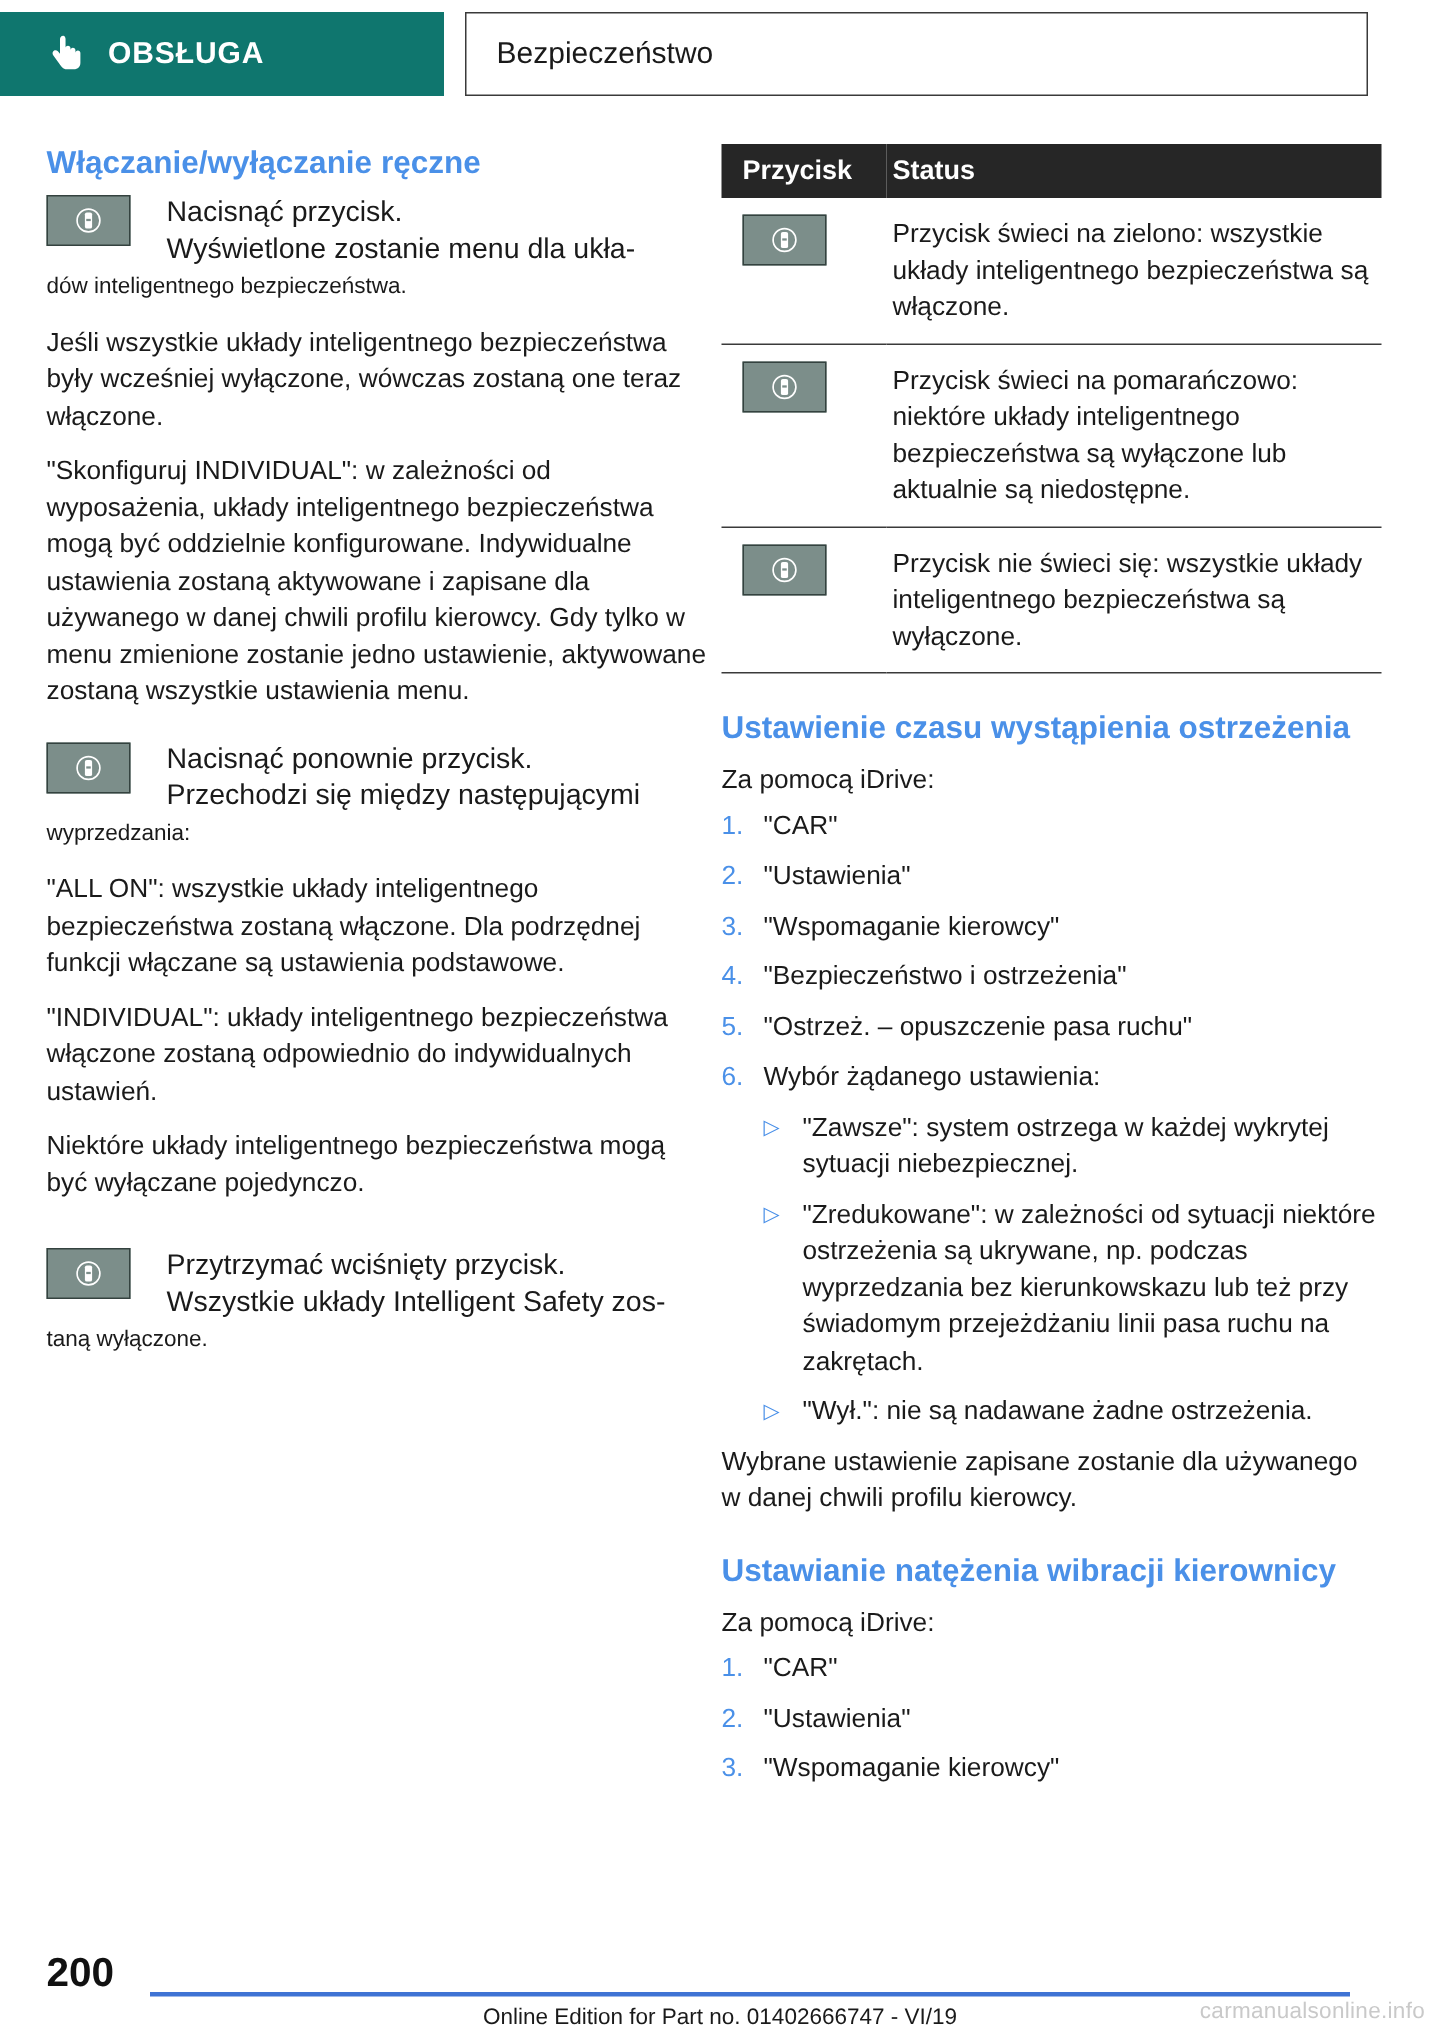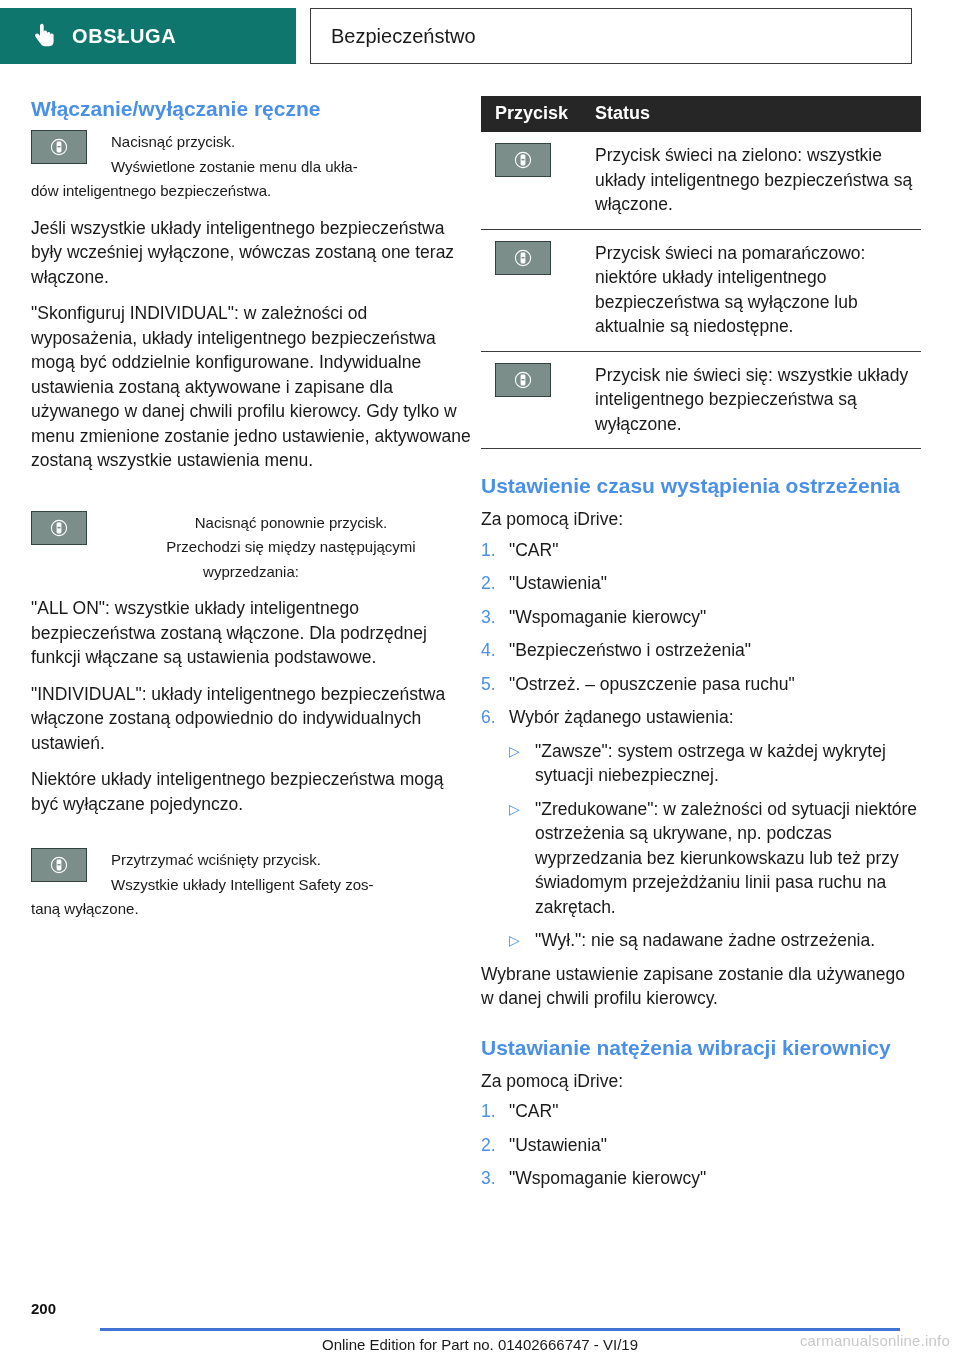--- a/index.html
+++ b/index.html
@@ -111,21 +111,21 @@
     border: 1.5px solid #34423f;
     display: flex;
     align-items: center;
     justify-content: center;
     margin-right: 24px;
     box-sizing: border-box;
   }
   .btn-icon svg { display: block; }
   .step-lines {
     flex: 1 1 auto;
-    font-size: 15px;
+    font-size: 19px;
     line-height: 24.5px;
   }
   .step-lines .l1 { display: block; }
   .step-lines .l2 { display: block; }
   .step-cont {
     font-size: 15px;
     line-height: 24.5px;
     margin: 0;
   }
 
@@ -203,21 +203,21 @@
     position: absolute;
     left: 0;
     bottom: 0;
     width: 960px;
     height: 92px;
   }
   .page-number {
     position: absolute;
     left: 31px;
     top: 30px;
-    font-size: 15px;
+    font-size: 27px;
     font-weight: bold;
     color: #111111;
   }
   .footer-rule {
     position: absolute;
     left: 100px;
     top: 58px;
     width: 800px;
     height: 3px;
     background: #3f73d4;
@@ -274,21 +274,21 @@
           <span class="l1">Nacisnąć przycisk.</span>
           <span class="l2">Wyświetlone zostanie menu dla ukła-</span>
         </span>
       </div>
       <p class="step-cont">dów inteligentnego bezpieczeństwa.</p>
     </div>
 
     <p class="para">Jeśli wszystkie układy inteligentnego bezpieczeństwa były wcześniej wyłączone, wówczas zostaną one teraz włączone.</p>
     <p class="para">"Skonfiguruj INDIVIDUAL": w zależności od wyposażenia, układy inteligentnego bezpieczeństwa mogą być oddzielnie konfigurowane. Indywidualne ustawienia zostaną aktywowane i zapisane dla używanego w danej chwili profilu kierowcy. Gdy tylko w menu zmienione zostanie jedno ustawienie, aktywowane zostaną wszystkie ustawienia menu.</p>
 
-    <div class="step-block" style="margin-top:38px;text-align:center;">
+    <div class="step-block" style="margin-top:22px;">
       <div class="step-head">
         <span class="btn-icon">
           <svg width="20" height="20" viewBox="0 0 20 20" aria-hidden="true">
             <circle cx="10" cy="10" r="7.6" fill="none" stroke="#ffffff" stroke-width="1.1"></circle>
             <rect x="7.6" y="4.6" width="4.8" height="10.8" rx="1.3" fill="#ffffff"></rect>
             <rect x="8.5" y="8.9" width="3" height="1.5" fill="#7c8e8a"></rect>
           </svg>
         </span>
         <span class="step-lines">
           <span class="l1">Nacisnąć ponownie przycisk.</span>

